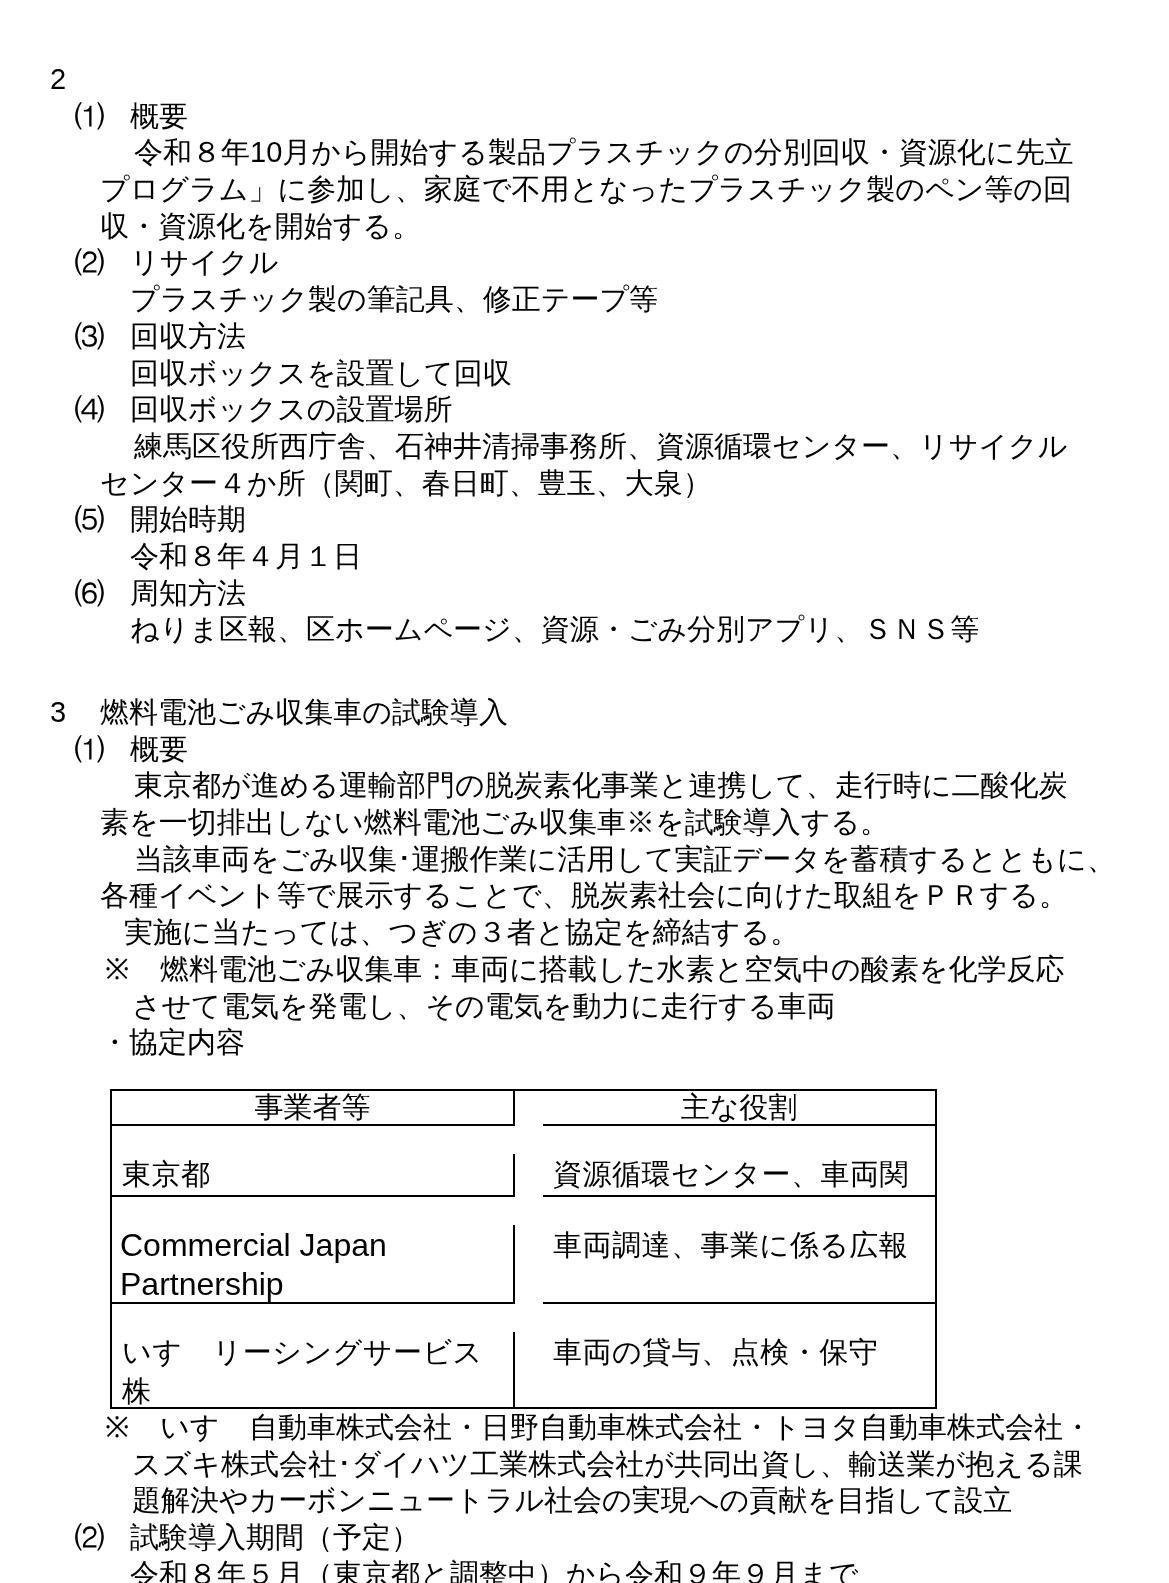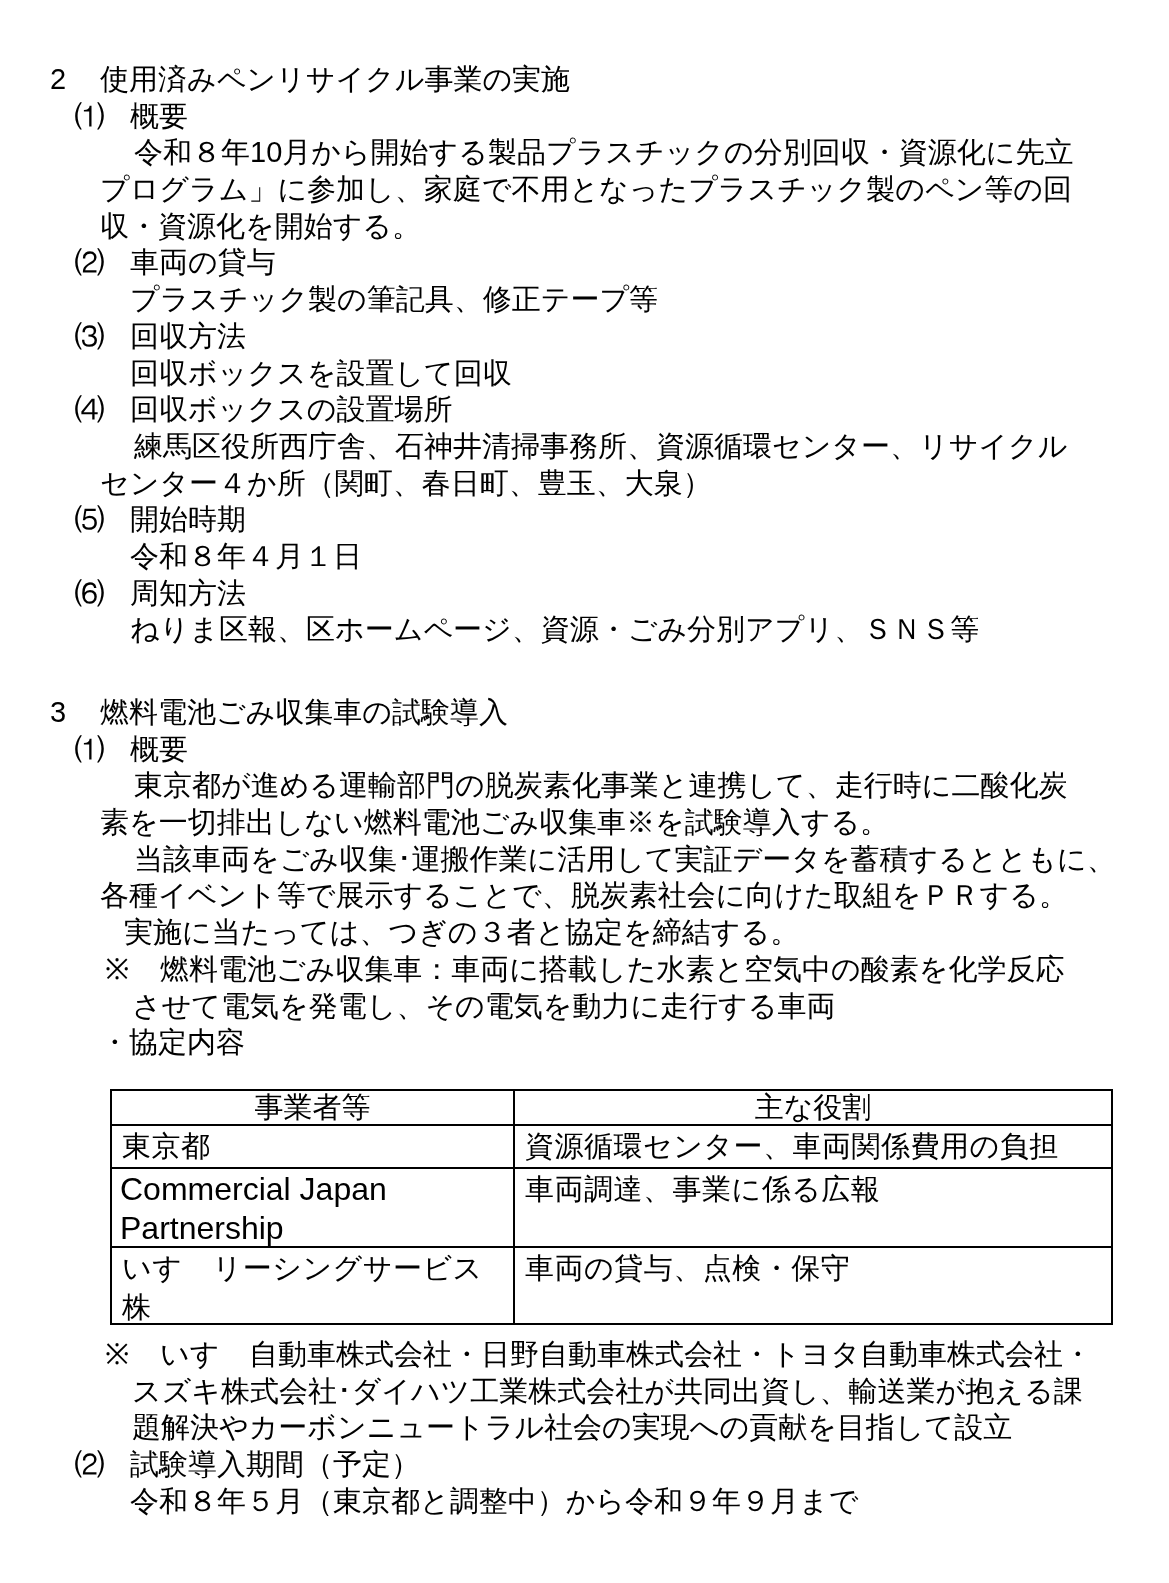--- a/index.html
+++ b/index.html
@@ -29,25 +29,25 @@
     letter-spacing: 0;
   }
   .section-gap { height: 46px; }
 
   
   .tbl {
     display: grid;
     grid-template-columns: 403px 1fr;
     grid-template-rows: 35px 43px 79px 75px;
     box-sizing: border-box;
-    width: 1003px;
+    width: 827px;
     margin-left: 110px;
     margin-top: 28px;
-    margin-bottom: 11px;
     border: 2px solid #000;
+    gap: 28px;
   }
   .tbl > div {
     box-sizing: border-box;
     border-bottom: 2px solid #000;
     overflow: hidden;
   }
   .tbl > div:nth-last-child(-n+2) { border-bottom: none; }
   .c1 { border-right: 2px solid #000; }
   .th {
     text-align: center;
@@ -62,38 +62,37 @@
   .td.latin { font-size: 32px; padding-left: 8px; letter-spacing: 0; }
 </style>
 </head>
 <body>
 
 <div id="page">
 
   <div id="sec2-lines" class="lines">
       <div class="ln">
         <span style="left: 50px;">2</span>
-        <span style="left: 100px;">使用済みペンリサイクル事業の実施</span>
       </div>
       <div class="ln">
         <span style="left: 75px;">⑴</span>
         <span style="left: 130px;">概要</span>
       </div>
       <div class="ln">
         <span style="left: 134px;">令和８年10月から開始する製品プラスチックの分別回収・資源化に先立</span>
       </div>
       <div class="ln">
         <span style="left: 100px;">プログラム」に参加し、家庭で不用となったプラスチック製のペン等の回</span>
       </div>
       <div class="ln">
         <span style="left: 100px;">収・資源化を開始する。</span>
       </div>
       <div class="ln">
         <span style="left: 75px;">⑵</span>
-        <span style="left: 130px;">車両の貸与</span>
+        <span style="left: 130px;">リサイクル</span>
       </div>
       <div class="ln">
         <span style="left: 130px;">プラスチック製の筆記具、修正テープ等</span>
       </div>
       <div class="ln">
         <span style="left: 75px;">⑶</span>
         <span style="left: 130px;">回収方法</span>
       </div>
       <div class="ln">
         <span style="left: 130px;">回収ボックスを設置して回収</span>

